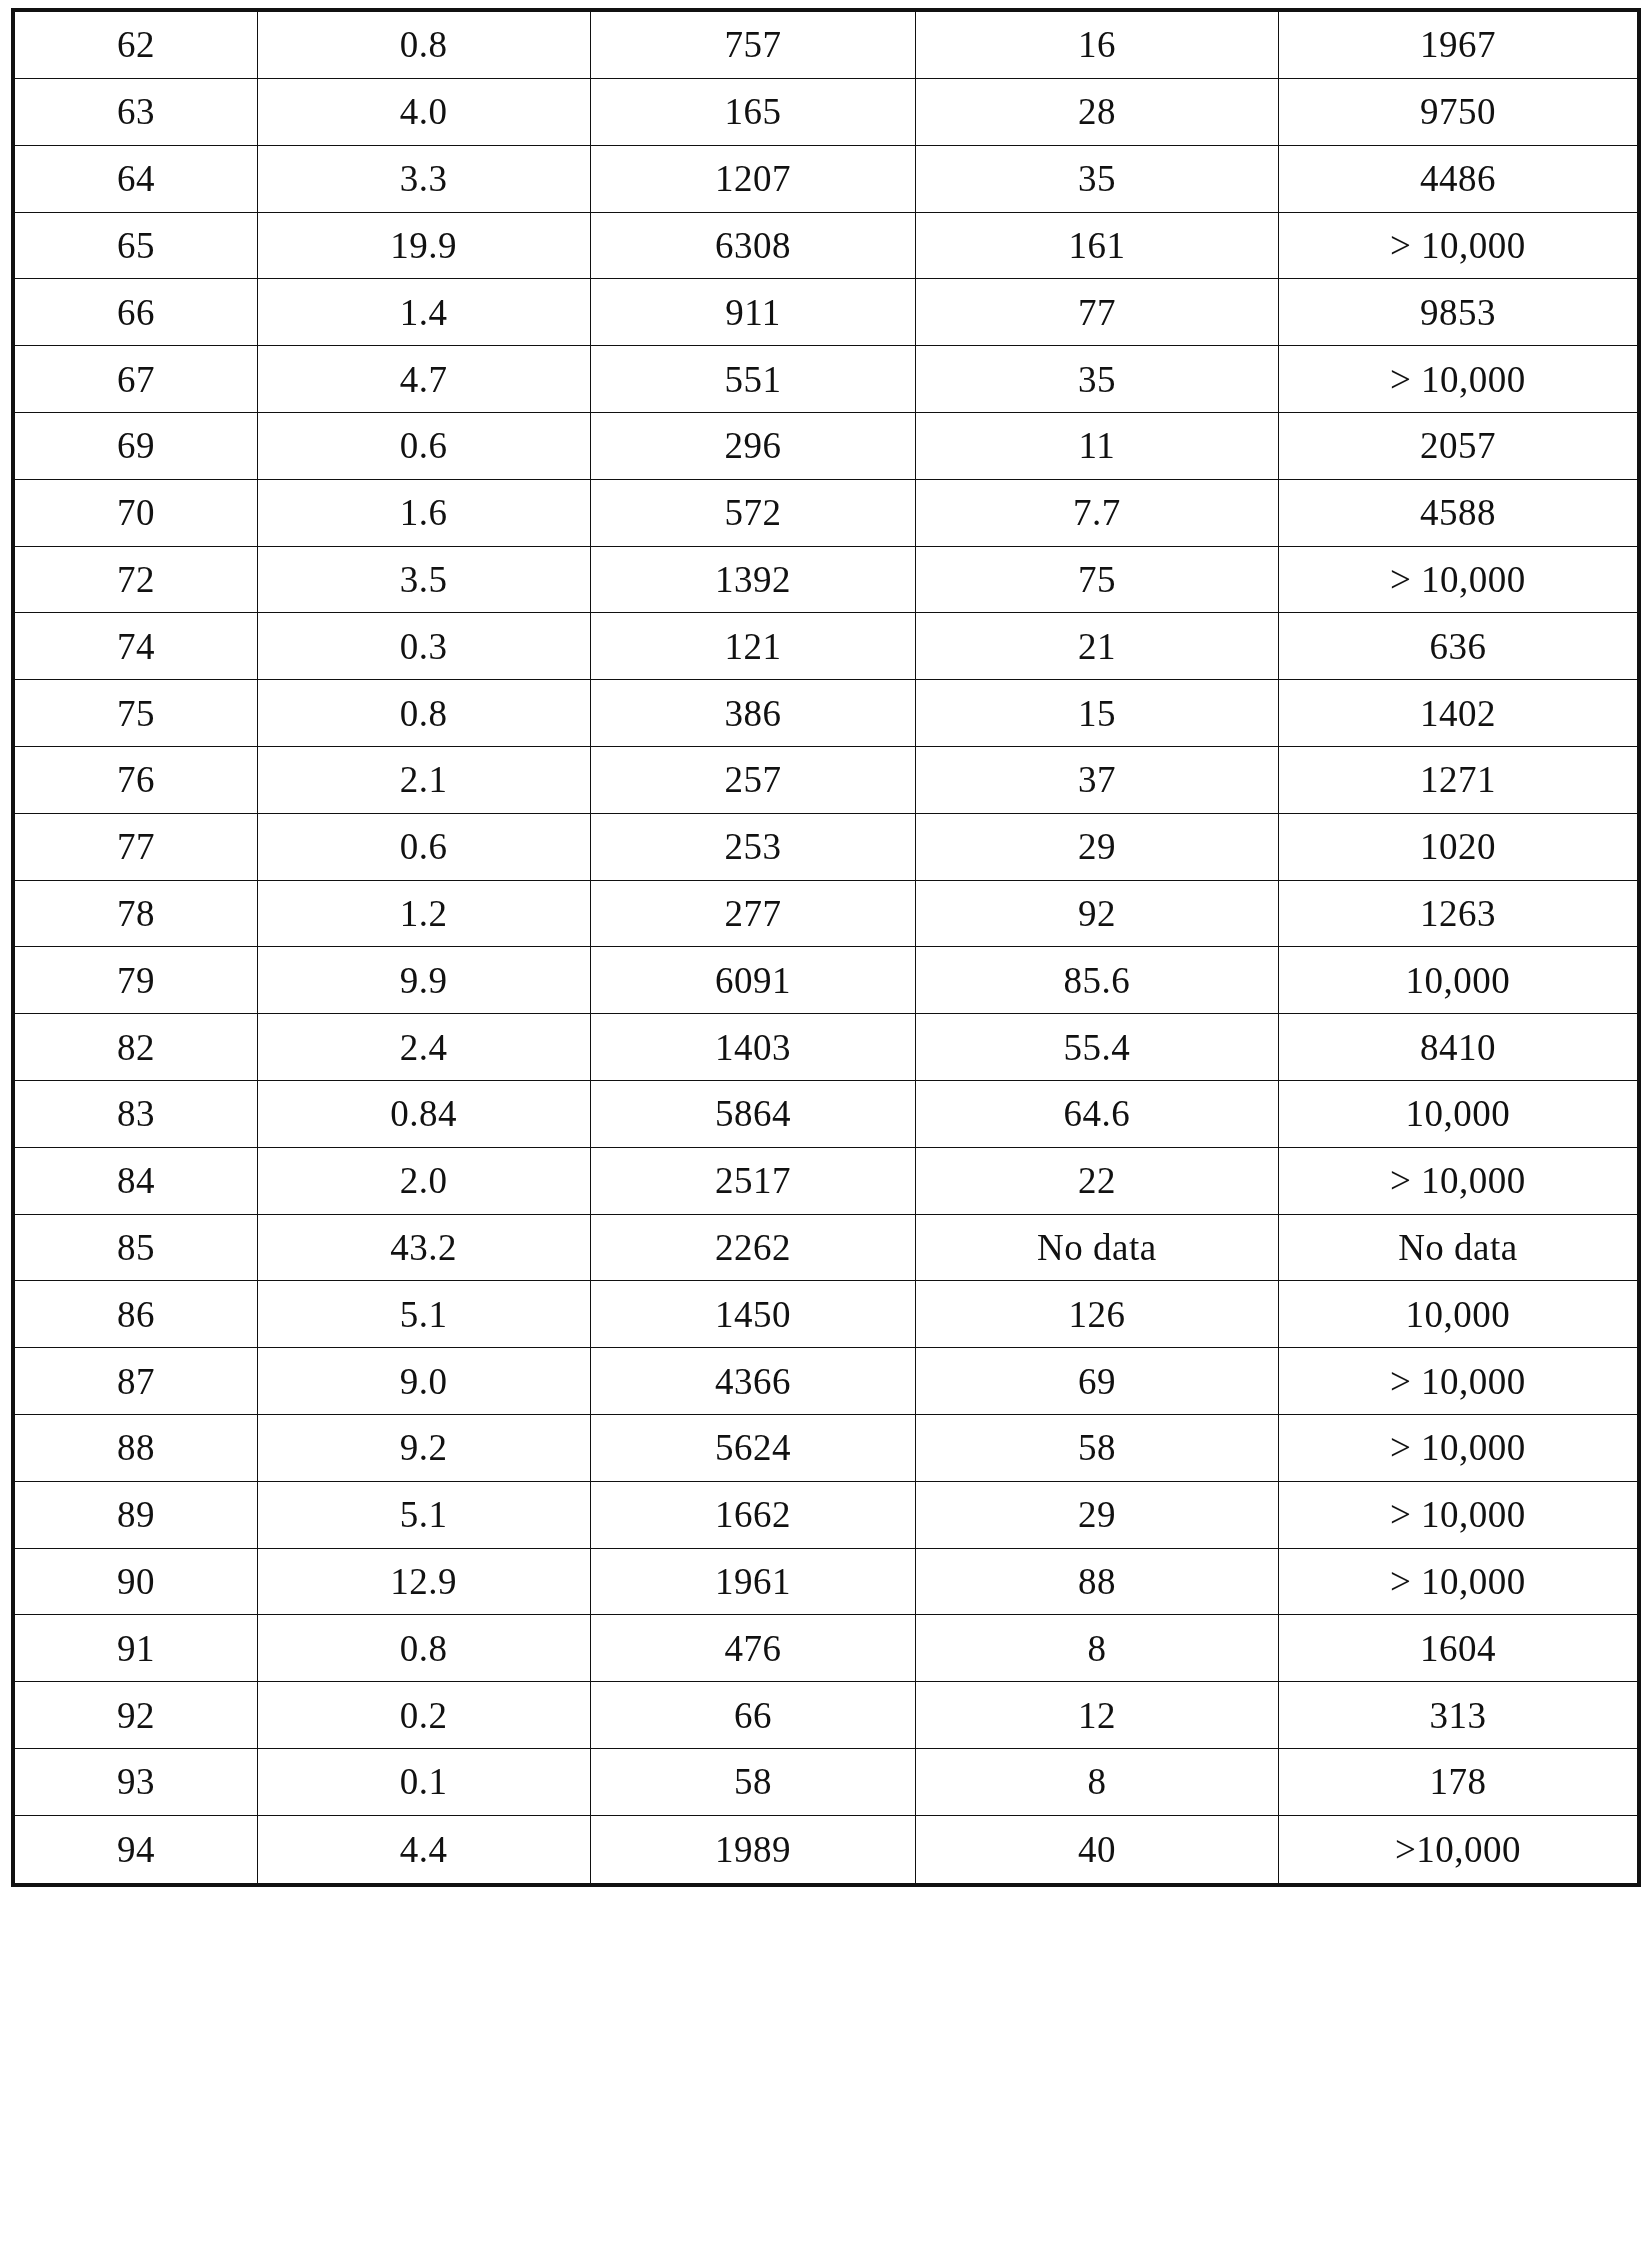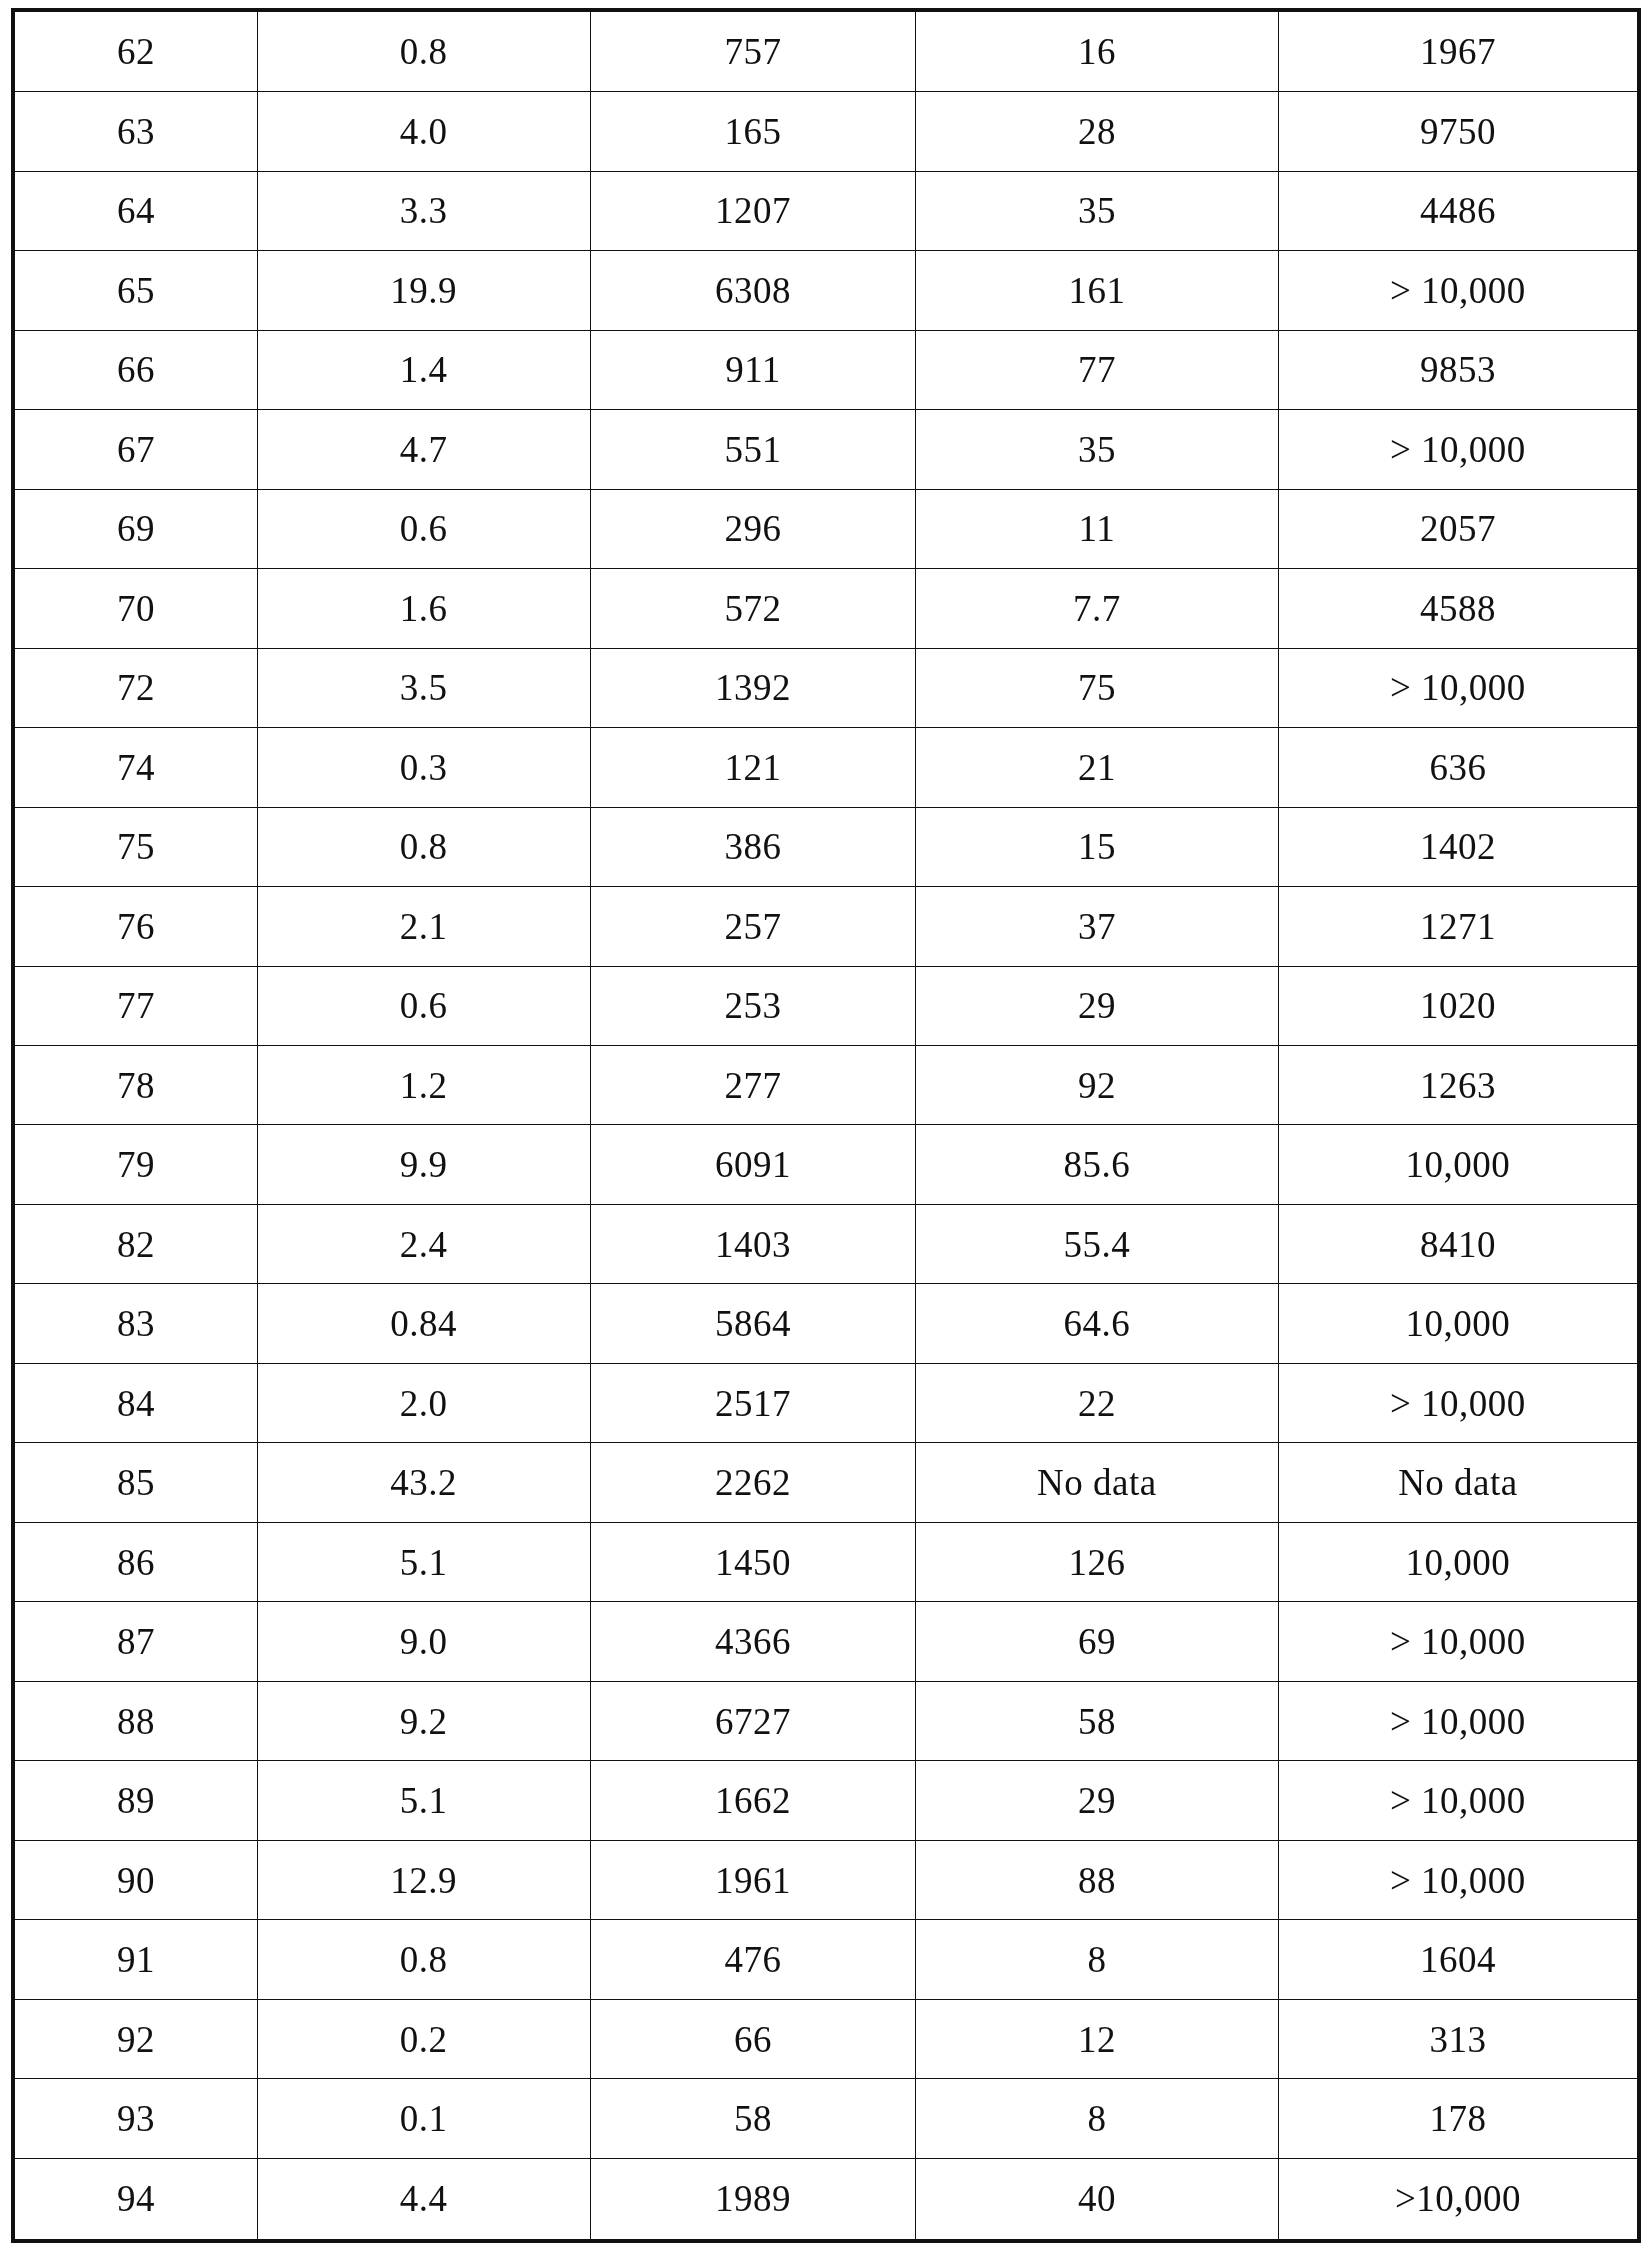--- a/index.html
+++ b/index.html
@@ -13,21 +13,21 @@
     height: 2249px;
     background: #ffffff;
     font-family: "Liberation Serif", "DejaVu Serif", serif;
     box-sizing: border-box;
   }
   table.data-table {
     position: absolute;
     left: 11.2px;
     top: 7.5px;
     width: 1630px;
-    height: 2235px;
+    height: 1879px;
     border-collapse: collapse;
     table-layout: fixed;
     border: 4.7px solid #111111;
   }
   table.data-table td {
     border: 1.9px solid #111111;
     text-align: center;
     vertical-align: middle;
     font-size: 37px;
     color: #111111;
@@ -193,21 +193,21 @@
         <tr>
           <td>87</td>
           <td>9.0</td>
           <td>4366</td>
           <td>69</td>
           <td>&gt; 10,000</td>
         </tr>
         <tr>
           <td>88</td>
           <td>9.2</td>
-          <td>6727</td>
+          <td>5624</td>
           <td>58</td>
           <td>&gt; 10,000</td>
         </tr>
         <tr>
           <td>89</td>
           <td>5.1</td>
           <td>1662</td>
           <td>29</td>
           <td>&gt; 10,000</td>
         </tr>

